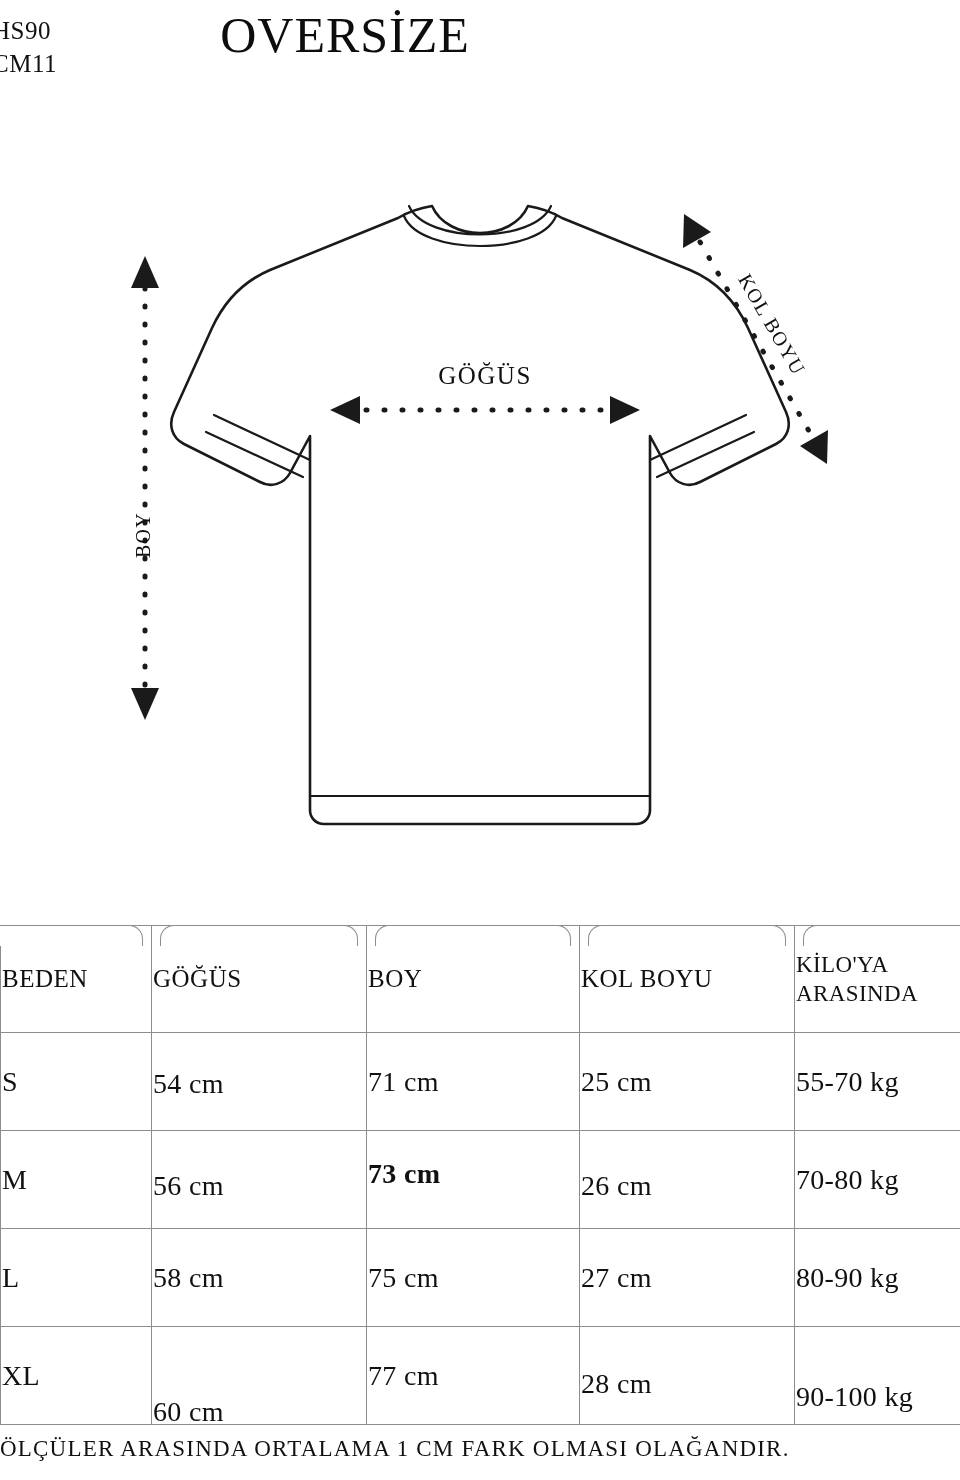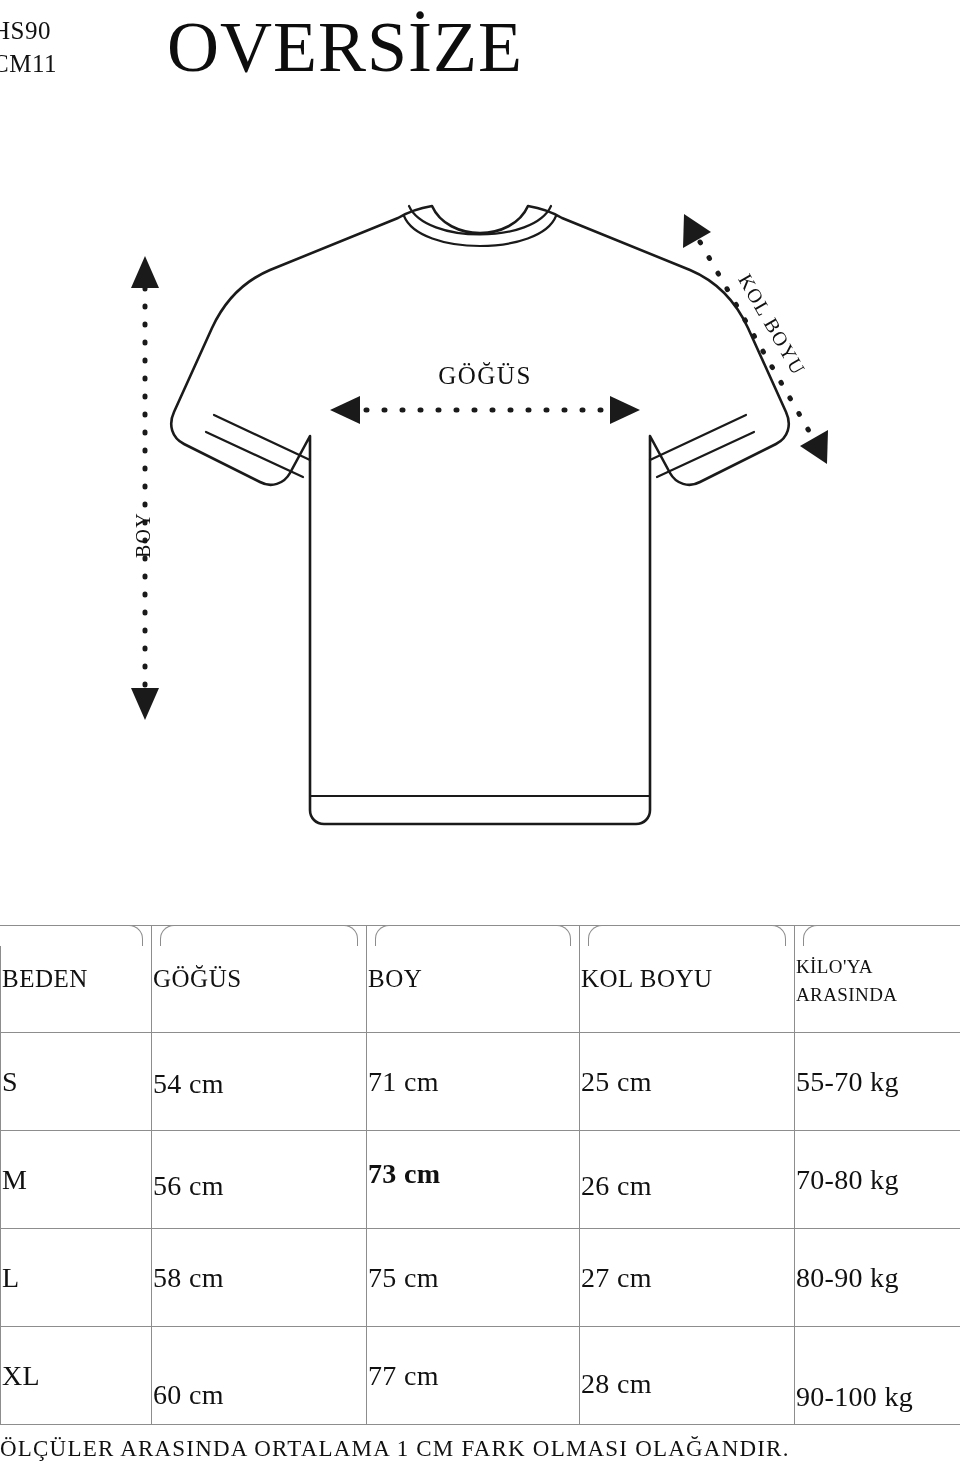--- a/index.html
+++ b/index.html
@@ -27,21 +27,21 @@
     letter-spacing: 0.5px;
     color: #111;
   }
   .title {
     position: absolute;
     left: 0;
     right: 0;
     top: 6px;
     text-align: center;
     font-family: "Liberation Serif", serif;
-    font-size: 72px;
+    font-size: 50px;
     letter-spacing: 1px;
     color: #0d0d0d;
     padding-right: 270px;
   }
 
   
   .illus {
     position: absolute;
     left: 0;
     top: 120px;
@@ -92,38 +92,38 @@
   thead th.first .tabtop { left: -1px; border-left: none; border-radius: 0 14px 0 0; }
   thead th.last .tabtop { right: -1px; border-right: none; border-radius: 14px 0 0 0; }
 
   th.col-beden { width: 148px; }
   th.col-gogus { width: 212px; }
   th.col-boy   { width: 210px; }
   th.col-kol   { width: 212px; }
   th.col-kilo  { width: 178px; }
 
   th.col-kilo .kilo {
-    font-size: 19px;
+    font-size: 23px;
     line-height: 1.2;
     letter-spacing: 0.4px;
   }
 
   table.size-table tbody td {
     height: 95px;
     font-size: 28px;
     letter-spacing: 0.3px;
   }
   td.size-cell { font-size: 32px; }
   td.v-gogus, td.v-boy, td.v-kol, td.v-kilo { font-size: 28px; }
 
   
   tbody tr:nth-child(1) td.v-gogus span { position: relative; top: 2px; }
   tbody tr:nth-child(2) td.v-boy   span { position: relative; top: -6px; font-weight: bold; }
   tbody tr:nth-child(2) td.v-kol   span { position: relative; top: 6px; }
-  tbody tr:nth-child(4) td.v-gogus span { position: relative; top: 7px; margin-top: 24px; }
+  tbody tr:nth-child(4) td.v-gogus span { position: relative; top: 24px; margin-top: 24px; }
   tbody tr:nth-child(4) td.v-kol   span { position: relative; top: 8px; }
   tbody tr:nth-child(4) td.v-kilo  span { position: relative; top: 21px; }
   tbody tr:nth-child(2) td.v-gogus span { position: relative; top: 6px; }
 
   td.v-gogus span, td.v-boy span, td.v-kol span, td.v-kilo span { display: inline-block; }
   td.v-kilo { padding-right: 2px; }
 
   .footnote {
     position: absolute;
     left: 0;

